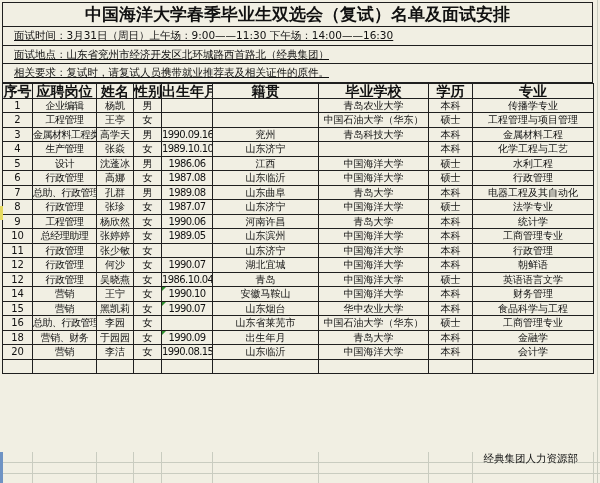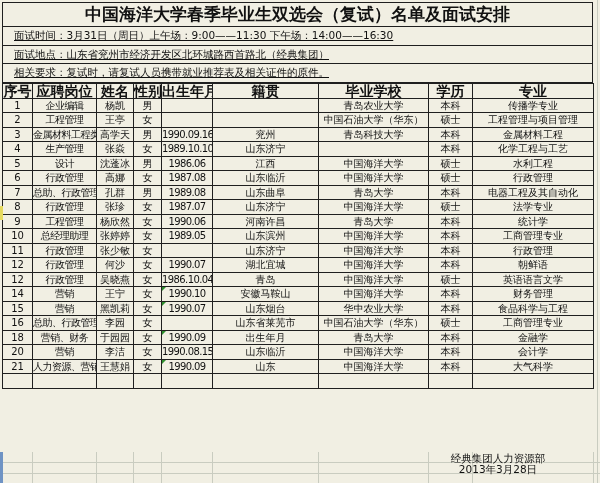--- a/index.html
+++ b/index.html
@@ -27,21 +27,21 @@
   table.roster th{font-weight:bold;height:15px;font-size:14px;}
   td.c4{font-size:9.5px;letter-spacing:-0.6px;}
   td.c1{letter-spacing:-0.5px;}
   td.comment::before{content:"";position:absolute;left:0;top:0;width:0;height:0;
     border-top:4px solid var(--comment);border-right:4px solid transparent;}
 
   .below{position:absolute;left:0;top:452px;width:600px;height:31px;}
   .hgrid{position:absolute;left:0;width:600px;height:1px;background:var(--grid);}
   .vgrid{position:absolute;top:0;width:1px;height:31px;background:var(--grid);}
   .vline-right{position:absolute;top:0;left:597px;width:1px;height:483px;background:var(--grid);}
-  .signature{position:absolute;left:418px;top:1px;width:160px;text-align:center;
+  .signature{position:absolute;left:418px;top:1px;width:160px;text-align:right;
              font-size:10.5px;line-height:11px;}
   .art-yellow{position:absolute;left:0;top:206px;width:3px;height:14px;background:var(--art-yellow);}
   .art-blue{position:absolute;left:0;top:452px;width:3px;height:31px;background:var(--art-blue);}
 </style>
 </head>
 <body>
 
 <div class="screen">
   <div class="vline-right"></div>
 
@@ -272,31 +272,20 @@
             <td class="c1">营销</td>
             <td class="c2">李洁</td>
             <td class="c3">女</td>
             <td class="c4">1990.08.15</td>
             <td class="c5">山东临沂</td>
             <td class="c6">中国海洋大学</td>
             <td class="c7">本科</td>
             <td class="c8">会计学</td>
           </tr>
           <tr>
-            <td class="c0">21</td>
-            <td class="c1">人力资源、营销</td>
-            <td class="c2">王慧娟</td>
-            <td class="c3">女</td>
-            <td class="c4 comment">1990.09</td>
-            <td class="c5">山东</td>
-            <td class="c6">中国海洋大学</td>
-            <td class="c7">本科</td>
-            <td class="c8">大气科学</td>
-          </tr>
-          <tr>
             <td class="c0"></td>
             <td class="c1"></td>
             <td class="c2"></td>
             <td class="c3"></td>
             <td class="c4"></td>
             <td class="c5"></td>
             <td class="c6"></td>
             <td class="c7"></td>
             <td class="c8"></td>
           </tr>
@@ -312,19 +301,18 @@
     <div class="vgrid" style="left:96px"></div>
     <div class="vgrid" style="left:133px"></div>
     <div class="vgrid" style="left:161px"></div>
     <div class="vgrid" style="left:212px"></div>
     <div class="vgrid" style="left:318px"></div>
     <div class="vgrid" style="left:428px"></div>
     <div class="vgrid" style="left:472px"></div>
     <div class="vgrid" style="left:593px"></div>
     <div class="signature">
       <div>经典集团人力资源部</div>
-      <div>2013年3月28日</div>
     </div>
   </div>
 
   <div class="art-yellow"></div>
   <div class="art-blue"></div>
 </div>
 
 </body></html>

